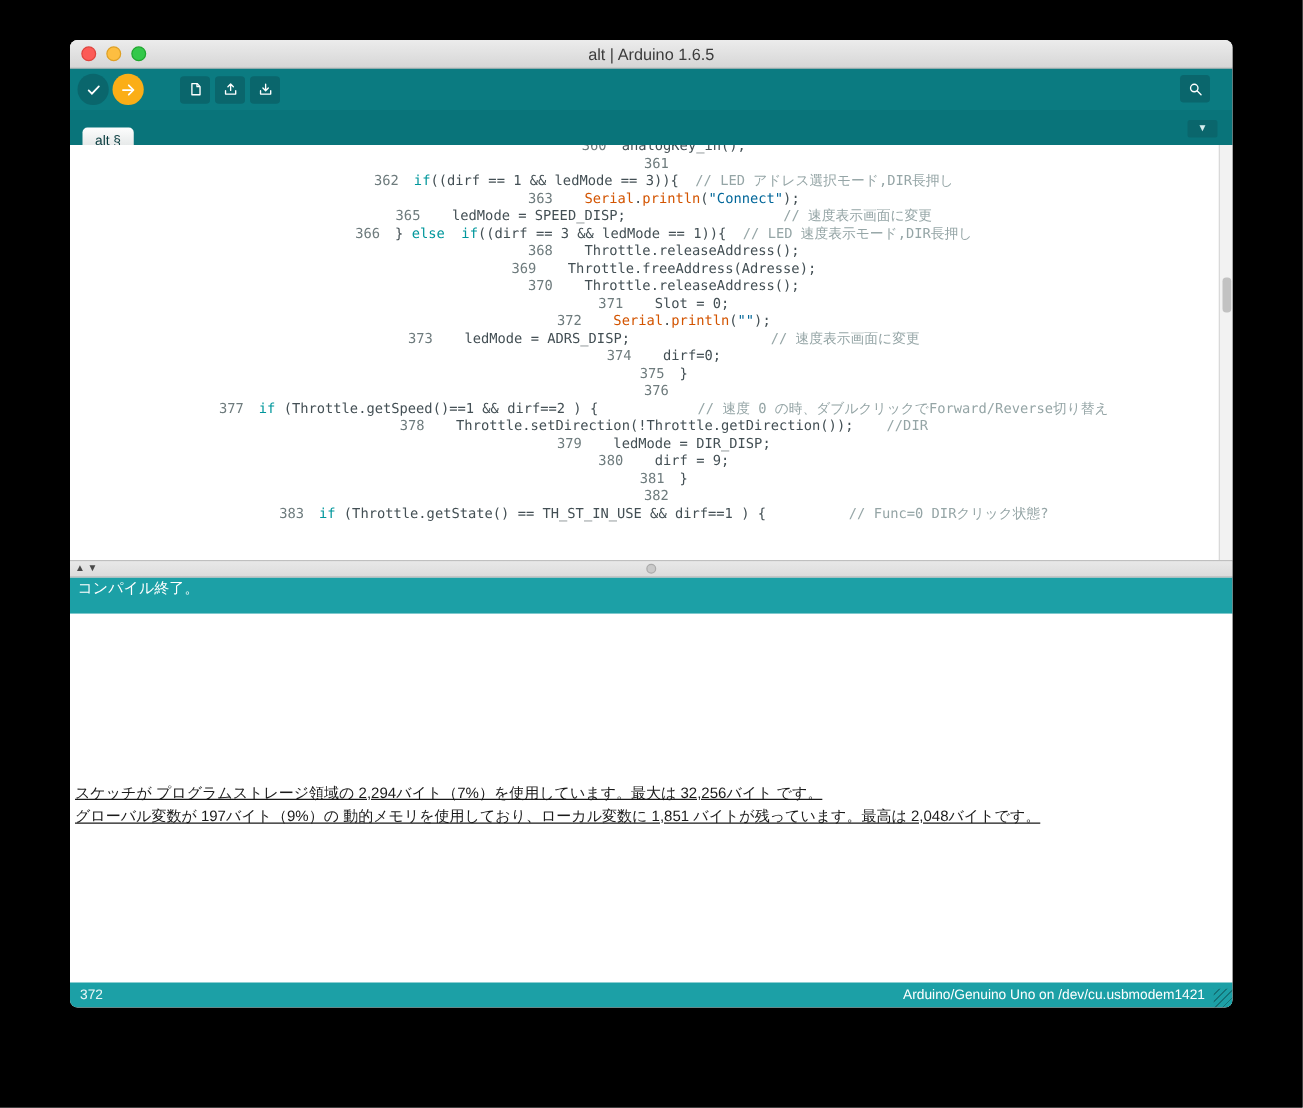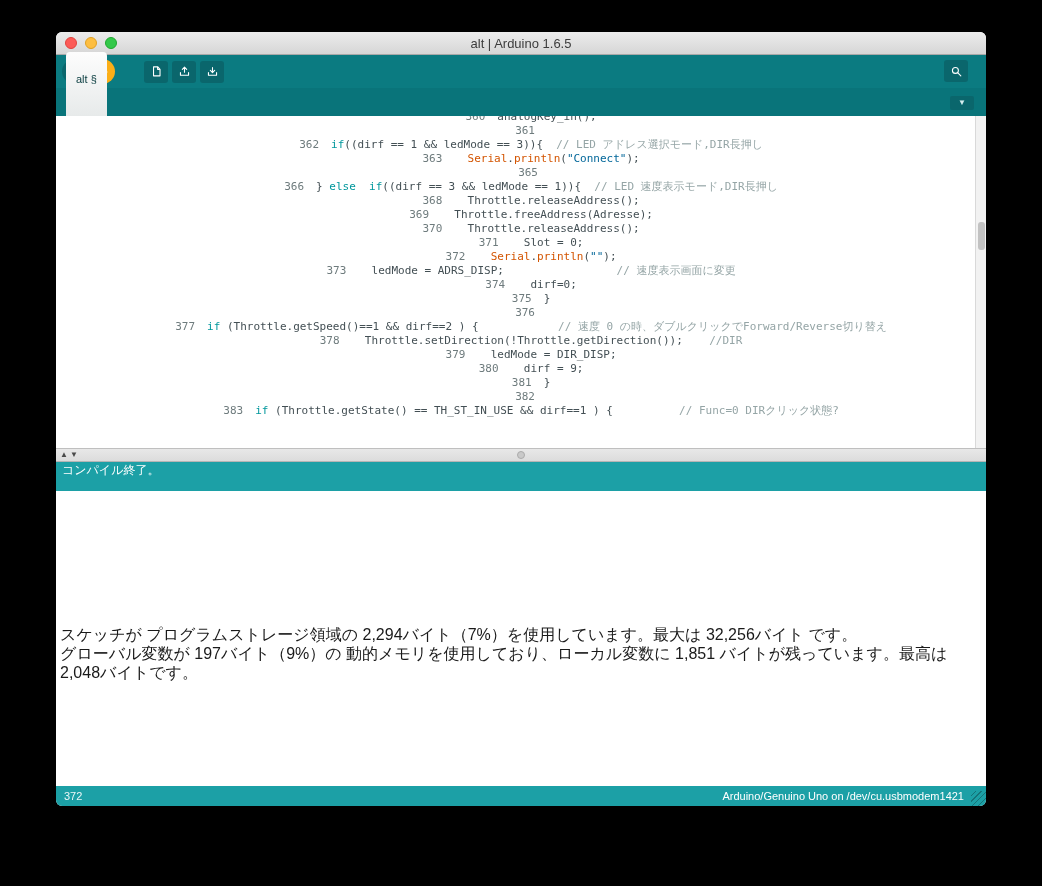--- a/index.html
+++ b/index.html
@@ -23,21 +23,21 @@
   .tb-btn{border:none;cursor:pointer;display:flex;align-items:center;justify-content:center;padding:0;}
   .tb-circle{width:25px;height:25px;border-radius:50%;background:#0A666C;margin-right:3px;}
   .tb-circle.accent{background:#FBAE17;}
   .tb-square{width:24px;height:22px;border-radius:3px;background:#0A666C;margin-right:4px;}
   .tb-squares{margin-left:26px;display:flex;}
   .tb-right{position:absolute;right:14px;top:5px;}
   .tb-btn svg{display:block;}
 
   
   .tabbar{height:28px;flex:0 0 28px;background:#09747A;position:relative;}
-  .tab{position:absolute;left:10px;bottom:0;height:32px;line-height:22px;padding:16px 10px;
+  .tab{position:absolute;left:10px;bottom:0;height:14px;line-height:22px;padding:0 10px;
        background:linear-gradient(#FDFDFD,#E7EAEA);border-radius:4px 4px 0 0;font-size:11px;color:#073B3E;cursor:pointer;}
   .tab-menu{position:absolute;right:12px;top:8px;width:24px;height:14px;background:#0A666C;border:none;border-radius:2px;
             color:#D5EDEE;font-size:8px;line-height:14px;text-align:center;cursor:pointer;padding:0;}
 
   
   .editor{flex:0 0 332px;height:332px;background:#fff;position:relative;overflow:hidden;}
   .code-lines{margin-top:-6px;font-family:"DejaVu Sans Mono",monospace;font-size:11px;line-height:14px;}
   .code-line{display:flex;height:14px;white-space:pre;justify-content:center;}
   .line-num{flex:0 0 46px;width:46px;text-align:right;padding-right:6px;color:#6E7B7D;box-sizing:border-box;}
   .line-code{margin-left:6px;}
@@ -54,21 +54,21 @@
            border-bottom:1px solid #B5B5B5;box-sizing:border-box;position:relative;}
   .divider .arrows{position:absolute;left:4px;top:0;height:12px;line-height:12px;font-size:8px;color:#4A4A4A;letter-spacing:2px;cursor:pointer;}
   .divider .grip{position:absolute;left:50%;top:2px;margin-left:-4px;width:8px;height:8px;border-radius:50%;
                  background:#C9C9C9;border:1px solid #ABABAB;box-sizing:border-box;}
 
   
   .statusbar{height:29px;flex:0 0 29px;background:#1CA0A6;color:#FFFFFF;font-size:12px;display:flex;padding-left:6px;}
 
   
   .console{flex:1 1 auto;background:#FFFFFF;overflow:hidden;padding:134px 10px 0 4px;box-sizing:border-box;}
-  .console-line{font-size:16px;line-height:19px;color:#1A1A1A;white-space:pre-wrap;}
+  .console-line{font-size:12px;line-height:19px;color:#1A1A1A;white-space:pre-wrap;text-decoration:underline;}
 
   
   .footer{height:20px;flex:0 0 20px;background:#1CA0A6;position:relative;display:flex;align-items:center;
           font-size:11px;color:#EAF7F7;padding:0 8px;box-sizing:border-box;}
   .footer .line-indicator{flex:0 0 auto;}
   .footer .board{position:absolute;right:22px;top:0;line-height:20px;color:#FFFFFF;}
   .resize-grip{position:absolute;right:0;bottom:0;width:15px;height:15px;
                background:repeating-linear-gradient(135deg,transparent 0 3px,rgba(0,0,0,.28) 3px 4px);cursor:nwse-resize;}
 </style>
 </head>
@@ -145,21 +145,21 @@
       <span>▼</span>
     </button>
   </div>
 
   <div class="editor">
     <div class="code-lines">
         <div class="code-line"><span class="line-num">360</span><span class="line-code"><span class="tok-p">analogKey_in();</span></span></div>
         <div class="code-line"><span class="line-num">361</span><span class="line-code"></span></div>
         <div class="code-line"><span class="line-num">362</span><span class="line-code"><span class="tok-k">if</span><span class="tok-p">((dirf == 1 &amp;&amp; ledMode == 3)){  </span><span class="tok-c">// LED アドレス選択モード,DIR長押し</span></span></div>
         <div class="code-line"><span class="line-num">363</span><span class="line-code"><span class="tok-p">  </span><span class="tok-f">Serial</span><span class="tok-p">.</span><span class="tok-f">println</span><span class="tok-p">(</span><span class="tok-s">"Connect"</span><span class="tok-p">);</span></span></div>
-        <div class="code-line"><span class="line-num">365</span></div>
+        <div class="code-line"><span class="line-num">365</span><span class="line-code"><span class="tok-p">  ledMode = SPEED_DISP;</span><span class="tok-p">                   </span><span class="tok-c">// 速度表示画面に変更</span></span></div>
         <div class="code-line"><span class="line-num">366</span><span class="line-code"><span class="tok-p">} </span><span class="tok-k">else</span><span class="tok-p">  </span><span class="tok-k">if</span><span class="tok-p">((dirf == 3 &amp;&amp; ledMode == 1)){  </span><span class="tok-c">// LED 速度表示モード,DIR長押し</span></span></div>
         <div class="code-line"><span class="line-num">368</span><span class="line-code"><span class="tok-p">  Throttle.releaseAddress();</span></span></div>
         <div class="code-line"><span class="line-num">369</span><span class="line-code"><span class="tok-p">  Throttle.freeAddress(Adresse);</span></span></div>
         <div class="code-line"><span class="line-num">370</span><span class="line-code"><span class="tok-p">  Throttle.releaseAddress();</span></span></div>
         <div class="code-line"><span class="line-num">371</span><span class="line-code"><span class="tok-p">  Slot = 0;</span></span></div>
         <div class="code-line"><span class="line-num">372</span><span class="line-code"><span class="tok-p">  </span><span class="tok-f">Serial</span><span class="tok-p">.</span><span class="tok-f">println</span><span class="tok-p">(</span><span class="tok-s">""</span><span class="tok-p">);</span></span></div>
         <div class="code-line"><span class="line-num">373</span><span class="line-code"><span class="tok-p">  ledMode = ADRS_DISP;</span><span class="tok-p">                 </span><span class="tok-c">// 速度表示画面に変更</span></span></div>
         <div class="code-line"><span class="line-num">374</span><span class="line-code"><span class="tok-p">  dirf=0;</span></span></div>
         <div class="code-line"><span class="line-num">375</span><span class="line-code"><span class="tok-p">}</span></span></div>
         <div class="code-line"><span class="line-num">376</span><span class="line-code"></span></div>

